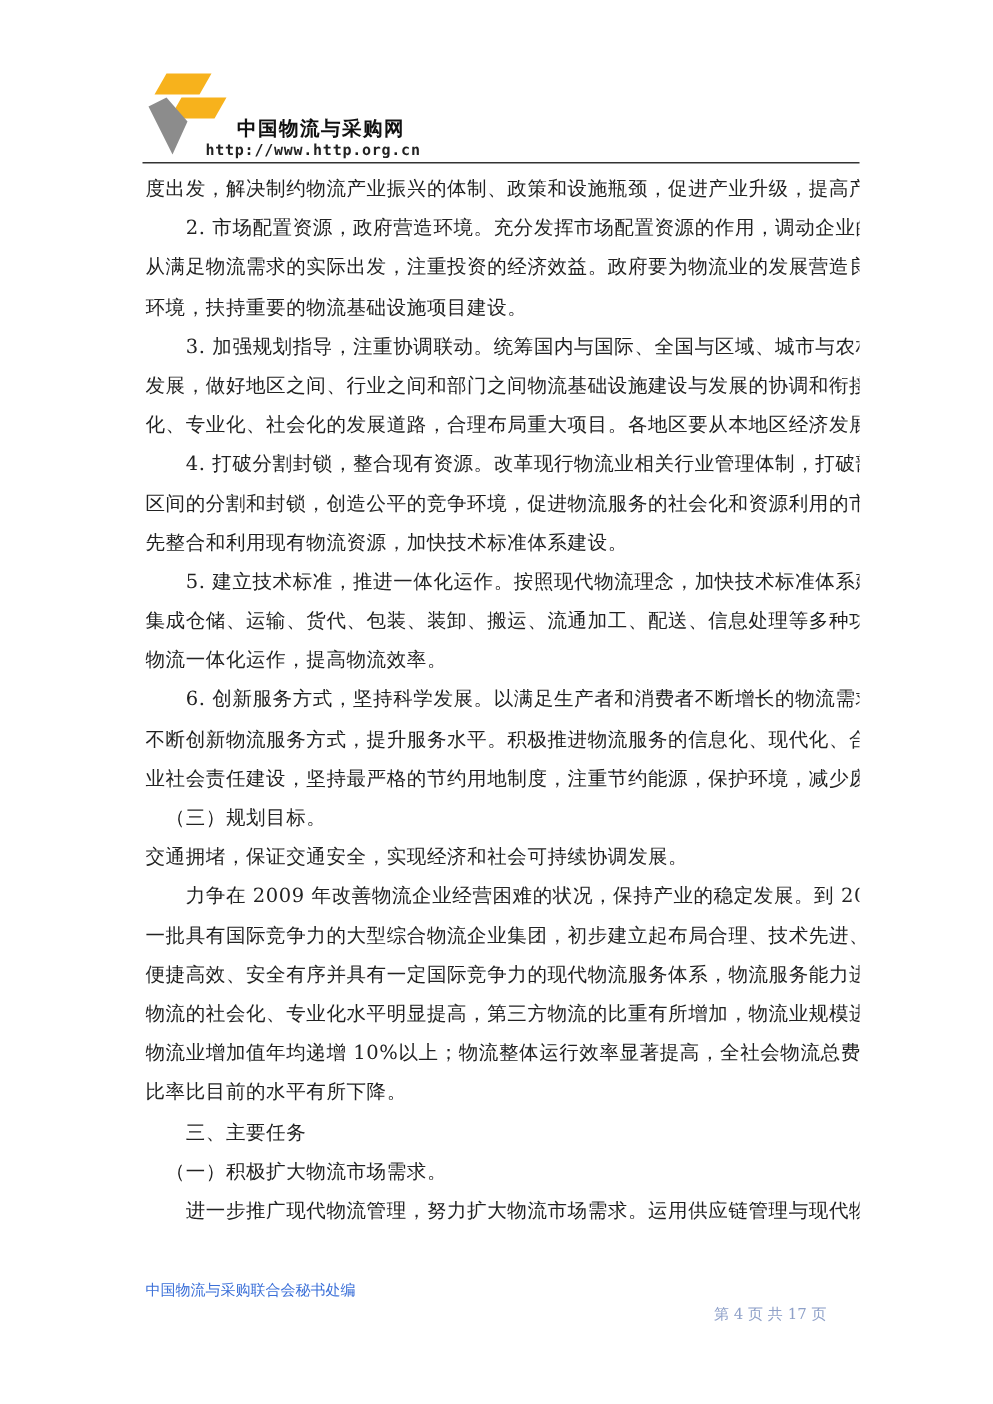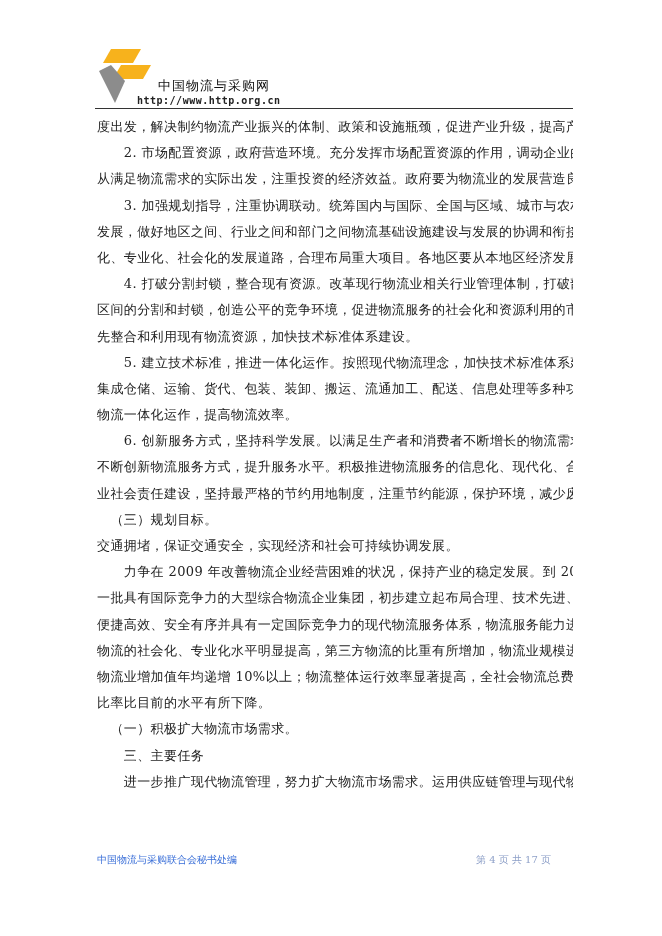--- a/index.html
+++ b/index.html
@@ -6,40 +6,40 @@
   body {
     width: 662px; height: 936px; background: #ffffff; position: relative; overflow: hidden;
     font-family: "DejaVu Serif", "Liberation Serif", serif;
     color: #222;
   }
   .header { position: absolute; left: 95px; top: 45px; width: 478px; height: 62px; }
   .logo { position: absolute; left: 0; top: 0; width: 230px; height: 62px; }
   .logo svg { position: absolute; left: 0; top: 0; }
   .logo-cn {
     position: absolute; left: 63px; top: 32px; font-family: "DejaVu Sans", sans-serif;
-    font-weight: normal; font-size: 13px; color: #111; letter-spacing: 1px; text-align: center;
+    font-weight: bold; font-size: 13px; color: #111; letter-spacing: 1px; text-align: center;
   }
   .logo-url {
     position: absolute; left: 42px; top: 50px; font-family: "DejaVu Sans Mono", monospace;
     font-weight: bold; font-size: 10px; color: #222; letter-spacing: 0.5px;
   }
   .issue {
     position: absolute; right: 0; top: 48px; font-size: 12px; color: #8a6d2b;
     font-family: "DejaVu Serif", serif; letter-spacing: 0.5px;
   }
   .header-rule { position: absolute; left: 95px; top: 108px; width: 478px; height: 0; border-top: 1.5px solid #333; }
   .content { position: absolute; left: 97px; top: 114px; width: 476px; }
   .p {
     font-size: 13px; line-height: 26.2px; margin: 0; text-align: justify; text-align-last: left;
     letter-spacing: 0.4px; white-space: normal;
   }
   .line { display: block; height: 26.2px; white-space: nowrap; overflow: hidden; }
   .footer { position: absolute; left: 97px; top: 853px; width: 476px; height: 16px; font-size: 10px; }
   .footer-left { position: absolute; left: 0; top: 0; color: #3a6fd8; font-family: "DejaVu Sans", sans-serif; }
-  .footer-right { position: absolute; right: 22px; top: 0; color: #8ea0c8; margin-left: 44px; }
+  .footer-right { position: absolute; right: 22px; top: 16px; color: #8ea0c8; margin-left: 44px; }
 </style>
 </head>
 <body>
 
 <div class="header">
   <div class="logo">
     <svg width="60" height="60" viewBox="0 0 60 60">
       <polygon points="16,4 46,4 38,18 8,18" fill="#f7b21c"></polygon>
       <polygon points="26,20 56,20 48,34 18,34" fill="#f7b21c"></polygon>
       <polygon points="4,26 16,20 30,36 20,58" fill="#8c8c8c"></polygon>
@@ -48,42 +48,43 @@
     <span class="logo-url">http://www.http.org.cn</span>
   </div>
 </div>
 <div class="header-rule"></div>
 
 <div class="content">
   <div class="p">
     <span class="line">度出发，解决制约物流产业振兴的体制、政策和设施瓶颈，促进产业升级，提高产业竞争力。</span>
     <span class="line">　　2. 市场配置资源，政府营造环境。充分发挥市场配置资源的作用，调动企业的积极性，</span>
     <span class="line">从满足物流需求的实际出发，注重投资的经济效益。政府要为物流业的发展营造良好的政策</span>
+    <span class="line">环境，扶持重要的物流基础设施项目建设。</span>
     <span class="line">　　3. 加强规划指导，注重协调联动。统筹国内与国际、全国与区域、城市与农村物流协调</span>
     <span class="line">发展，做好地区之间、行业之间和部门之间物流基础设施建设与发展的协调和衔接，走市场</span>
     <span class="line">化、专业化、社会化的发展道路，合理布局重大项目。各地区要从本地区经济发展的实际出</span>
     <span class="line">　　4. 打破分割封锁，整合现有资源。改革现行物流业相关行业管理体制，打破部门间和地</span>
     <span class="line">区间的分割和封锁，创造公平的竞争环境，促进物流服务的社会化和资源利用的市场化，优</span>
     <span class="line">先整合和利用现有物流资源，加快技术标准体系建设。</span>
     <span class="line">　　5. 建立技术标准，推进一体化运作。按照现代物流理念，加快技术标准体系建设，综合</span>
     <span class="line">集成仓储、运输、货代、包装、装卸、搬运、流通加工、配送、信息处理等多种功能，推进</span>
     <span class="line">物流一体化运作，提高物流效率。</span>
     <span class="line">　　6. 创新服务方式，坚持科学发展。以满足生产者和消费者不断增长的物流需求为出发点，</span>
     <span class="line">不断创新物流服务方式，提升服务水平。积极推进物流服务的信息化、现代化、合理化和企</span>
     <span class="line">业社会责任建设，坚持最严格的节约用地制度，注重节约能源，保护环境，减少废气污染和</span>
     <span class="line">　（三）规划目标。</span>
     <span class="line">交通拥堵，保证交通安全，实现经济和社会可持续协调发展。</span>
     <span class="line">　　力争在 2009 年改善物流企业经营困难的状况，保持产业的稳定发展。到 2011 年，培育</span>
     <span class="line">一批具有国际竞争力的大型综合物流企业集团，初步建立起布局合理、技术先进、节能环保、</span>
     <span class="line">便捷高效、安全有序并具有一定国际竞争力的现代物流服务体系，物流服务能力进一步增强；</span>
     <span class="line">物流的社会化、专业化水平明显提高，第三方物流的比重有所增加，物流业规模进一步扩大，</span>
     <span class="line">物流业增加值年均递增 10%以上；物流整体运行效率显著提高，全社会物流总费用与 GDP 的</span>
     <span class="line">比率比目前的水平有所下降。</span>
+    <span class="line">　　三、主要任务</span>
     <span class="line">　（一）积极扩大物流市场需求。</span>
-    <span class="line">　　三、主要任务</span>
     <span class="line">　　进一步推广现代物流管理，努力扩大物流市场需求。运用供应链管理与现代物流理念、</span>
   </div>
 </div>
 
 <div class="footer">
   <span class="footer-left">中国物流与采购联合会秘书处编</span>
   <span class="footer-right">第 4 页 共 17 页</span>
 </div>
 
 </body></html>

